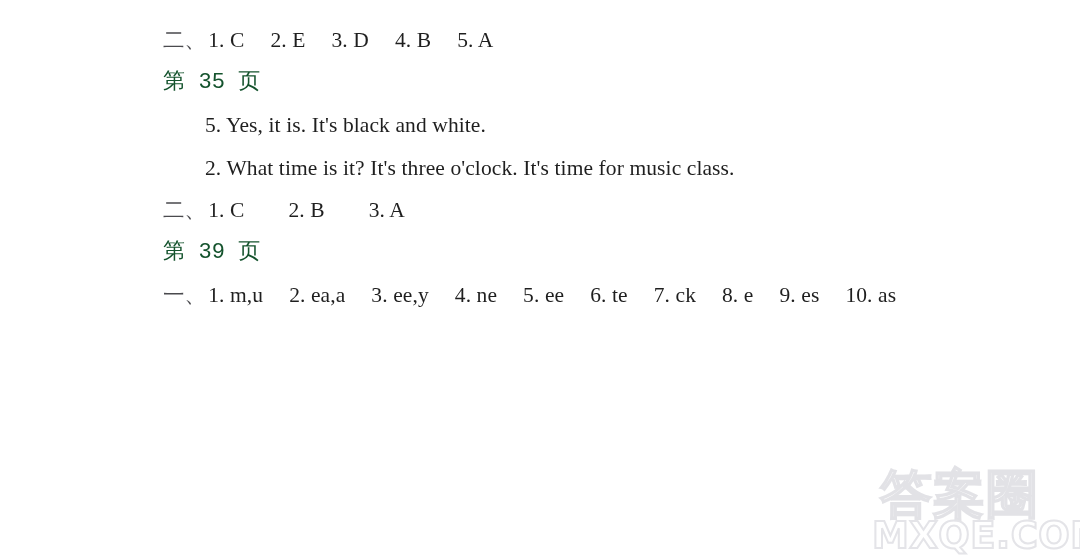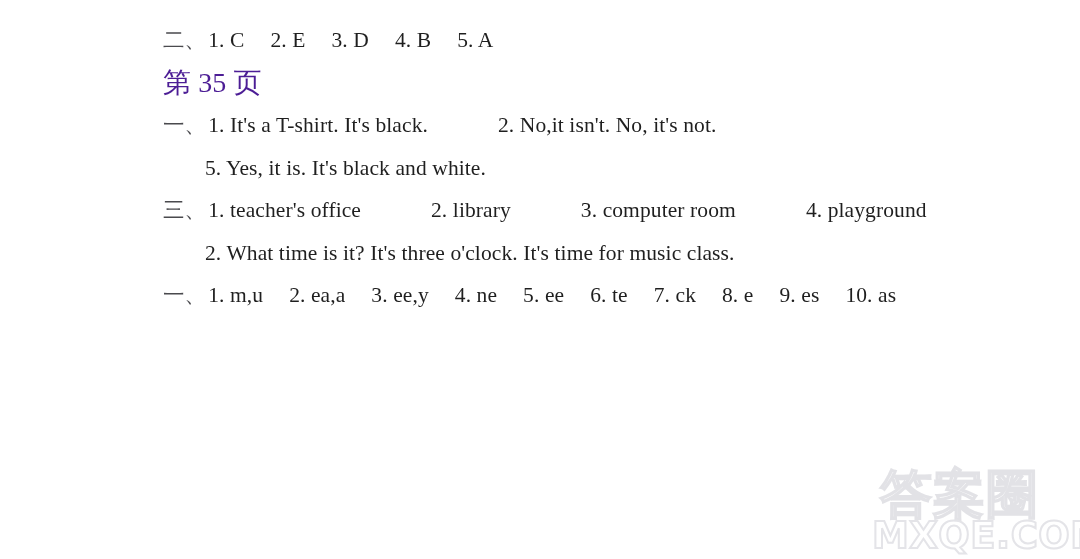--- a/index.html
+++ b/index.html
@@ -36,22 +36,23 @@
     height: 42.5px;
     line-height: 42.5px;
     white-space: nowrap;
     font-size: 21.5px;
     letter-spacing: 0.1px;
     color: #1f1f1f;
   }
 
   
   .line.page-head {
-    color: #4c1d95;
-    font-size: 28px;
+    color: #14532d;
+    font-size: 22px;
+    font-family: Liberation Mono, monospace;
   }
 
   
   .enum {
     color: #4a4a4e;
     margin-right: 2px;
   }
 
   
   .line.indent {
@@ -101,24 +102,24 @@
   }
 </style>
 </head>
 <body>
 
 <div id="page">
 
   <div class="answer-lines">
       <div class="line"><span class="enum">二、</span><span class="item">1. C</span><span class="gap-m"></span><span class="item">2. E</span><span class="gap-m"></span><span class="item">3. D</span><span class="gap-m"></span><span class="item">4. B</span><span class="gap-m"></span><span class="item">5. A</span></div>
       <div class="line page-head"><span>第 35 页</span></div>
-      <div class="line"><span class="enum">一、</span><span class="item">1. It's a T-shirt. It's black.</span><span class="gap-l"></span><span class="gap-m"></span><span class="item">2. No,it isn't. No, it's not.</span></div>
       <div class="line indent"><span class="item">5. Yes, it is. It's black and white.</span></div>
-      <div class="line"><span class="enum">三、</span><span class="item">1. teacher's office</span><span class="gap-l"></span><span class="gap-m"></span><span class="item">2. library</span><span class="gap-l"></span><span class="gap-m"></span><span class="item">3. computer room</span><span class="gap-l"></span><span class="gap-m"></span><span class="item">4. playground</span></div>
       <div class="line indent"><span class="item">2. What time is it? It's three o'clock. It's time for music class.</span></div>
+      <div class="line"><span class="enum">二、</span><span class="item">1. C</span><span class="gap-l"></span><span class="item">2. B</span><span class="gap-l"></span><span class="item">3. A</span></div>
+      <div class="line page-head"><span>第 39 页</span></div>
       <div class="line"><span class="enum">一、</span><span class="item">1. m,u</span><span class="gap-m"></span><span class="item">2. ea,a</span><span class="gap-m"></span><span class="item">3. ee,y</span><span class="gap-m"></span><span class="item">4. ne</span><span class="gap-m"></span><span class="item">5. ee</span><span class="gap-m"></span><span class="item">6. te</span><span class="gap-m"></span><span class="item">7. ck</span><span class="gap-m"></span><span class="item">8. e</span><span class="gap-m"></span><span class="item">9. es</span><span class="gap-m"></span><span class="item">10. as</span></div>
     </div>
 
   <div id="watermark">
     <div class="wm-cn">答案圈</div>
     <div class="wm-en">MXQE.COM</div>
   </div>
 
 </div>
 

